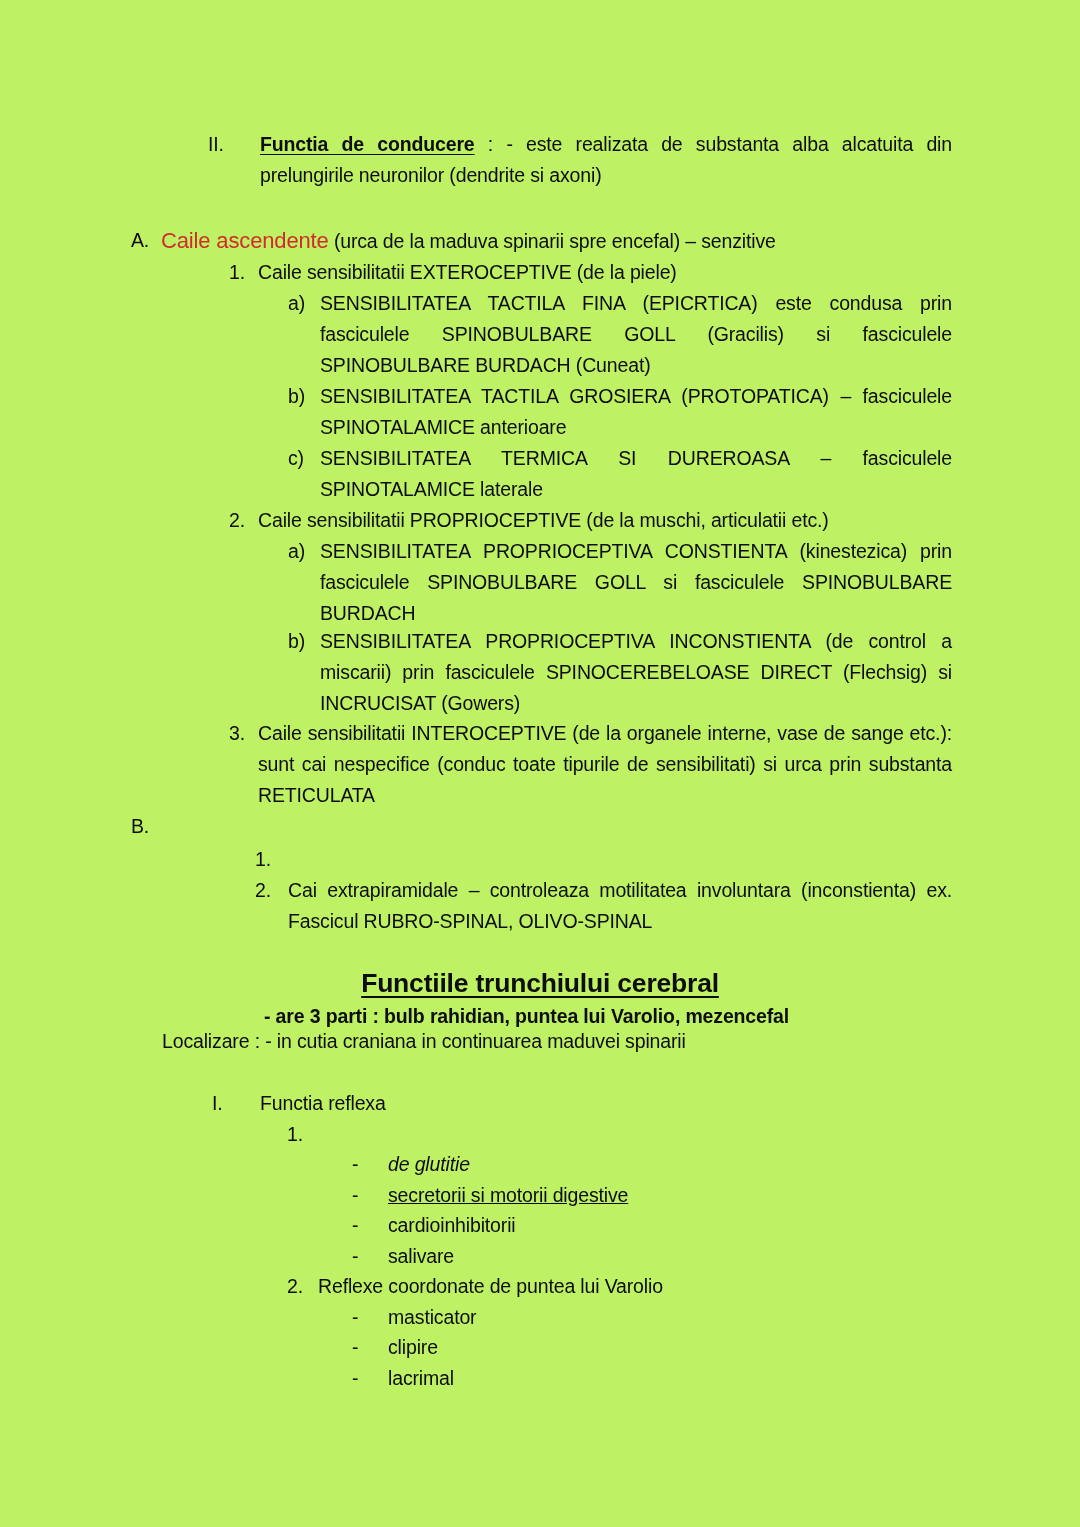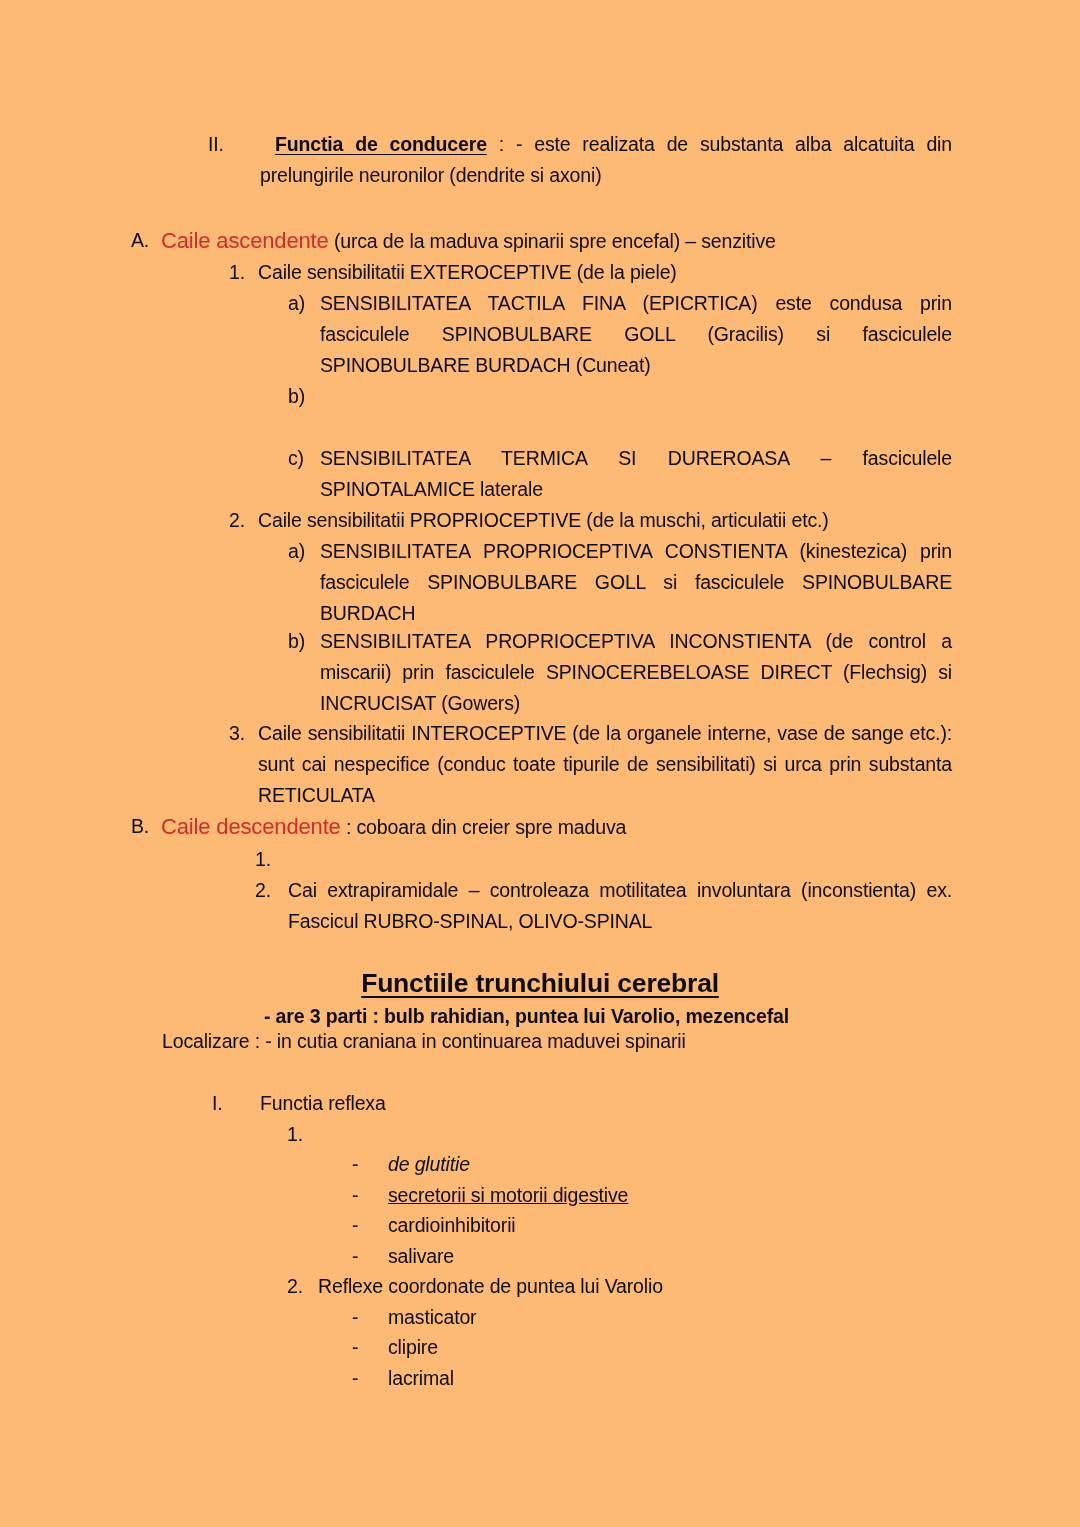--- a/index.html
+++ b/index.html
@@ -4,21 +4,21 @@
 <style>
   html, body {
     margin: 0;
     padding: 0;
     background: #ffffff;
   }
   .page {
     position: relative;
     width: 1080px;
     height: 1527px;
-    background: #fdba74;
+    background: #bef264;
     font-family: "Liberation Sans", sans-serif;
     color: #0d0d0d;
     overflow: hidden;
   }
 
   
   .blk {
     position: absolute;
     font-size: 19.5px;
     line-height: 31px;
@@ -34,21 +34,20 @@
     line-height: 31px;
     letter-spacing: -0.15px;
   }
   .red {
     color: #d02c2c;
   }
   .bu {
     font-weight: bold;
     text-decoration: underline;
     text-underline-offset: 3px;
-    margin-left: 15px;
   }
 
   
   .doc-heading {
     position: absolute;
     left: 0;
     width: 1080px;
     text-align: center;
     font-size: 26.5px;
     font-weight: bold;
@@ -77,41 +76,39 @@
     <span class="red" style="font-size:22px;">Caile ascendente</span><span> (urca de la maduva spinarii spre encefal) – senzitive</span>
   </div>
 
   <div class="marker" style="left:229px; top:257px;">1.</div>
   <div class="blk" style="left:258px; top:257px; width:700px;">Caile sensibilitatii EXTEROCEPTIVE (de la piele)</div>
 
   <div class="marker" style="left:288px; top:288px;">a)</div>
   <div class="blk just" style="left:320px; top:288px; width:632px;">SENSIBILITATEA TACTILA FINA (EPICRTICA) este condusa prin fasciculele SPINOBULBARE GOLL (Gracilis) si fasciculele SPINOBULBARE BURDACH (Cuneat)</div>
 
   <div class="marker" style="left:288px; top:381px;">b)</div>
+  <div class="blk just" style="left:320px; top:381px; width:632px;">SENSIBILITATEA TACTILA GROSIERA (PROTOPATICA) – fasciculele SPINOTALAMICE anterioare</div>
 
   <div class="marker" style="left:288px; top:443px;">c)</div>
   <div class="blk just" style="left:320px; top:443px; width:632px;">SENSIBILITATEA TERMICA SI DUREROASA – fasciculele SPINOTALAMICE laterale</div>
 
   <div class="marker" style="left:229px; top:505px;">2.</div>
   <div class="blk" style="left:258px; top:505px; width:700px;">Caile sensibilitatii PROPRIOCEPTIVE (de la muschi, articulatii etc.)</div>
 
   <div class="marker" style="left:288px; top:536px;">a)</div>
   <div class="blk just" style="left:320px; top:536px; width:632px;">SENSIBILITATEA PROPRIOCEPTIVA CONSTIENTA (kinestezica) prin fasciculele SPINOBULBARE GOLL si fasciculele SPINOBULBARE BURDACH</div>
 
   <div class="marker" style="left:288px; top:626px;">b)</div>
   <div class="blk just" style="left:320px; top:626px; width:632px;">SENSIBILITATEA PROPRIOCEPTIVA INCONSTIENTA (de  control a miscarii) prin fasciculele SPINOCEREBELOASE DIRECT (Flechsig) si INCRUCISAT (Gowers)</div>
 
   <div class="marker" style="left:229px; top:718px;">3.</div>
   <div class="blk just" style="left:258px; top:718px; width:694px;">Caile sensibilitatii INTEROCEPTIVE (de la organele interne, vase de sange etc.): sunt cai nespecifice (conduc toate tipurile de sensibilitati) si urca prin substanta RETICULATA</div>
 
   <div class="marker" style="left:131px; top:811px;">B.</div>
 
-  <div class="blk" style="left:161px; top:811px; width:800px;">
-    <span class="red" style="font-size:22px;">Caile descendente</span><span> : coboara din creier spre maduva</span>
-  </div>
 
   <div class="marker" style="left:255px; top:844px;">1.</div>
 
   <div class="marker" style="left:255px; top:875px;">2.</div>
   <div class="blk just" style="left:288px; top:875px; width:664px;">Cai extrapiramidale – controleaza motilitatea involuntara (inconstienta) ex. Fascicul RUBRO-SPINAL, OLIVO-SPINAL</div>
 
   <div class="doc-heading" style="top:966px;">
     <span>Functiile trunchiului cerebral</span>
   </div>
 

